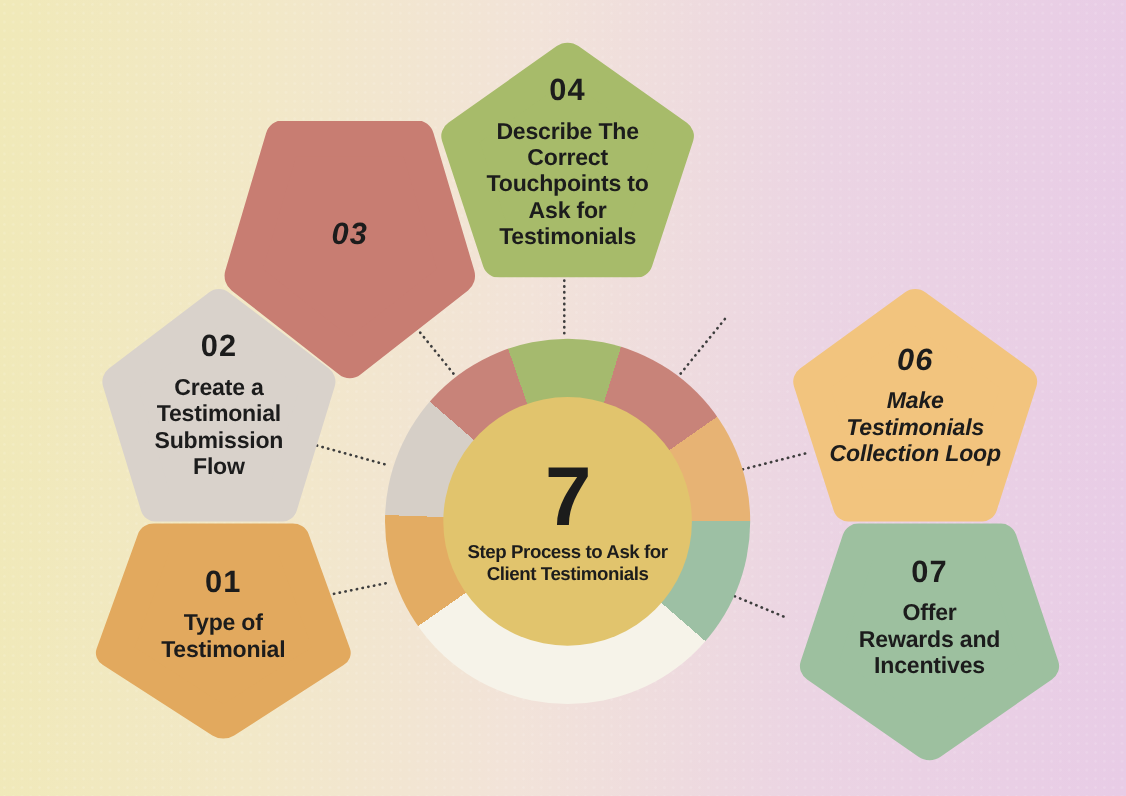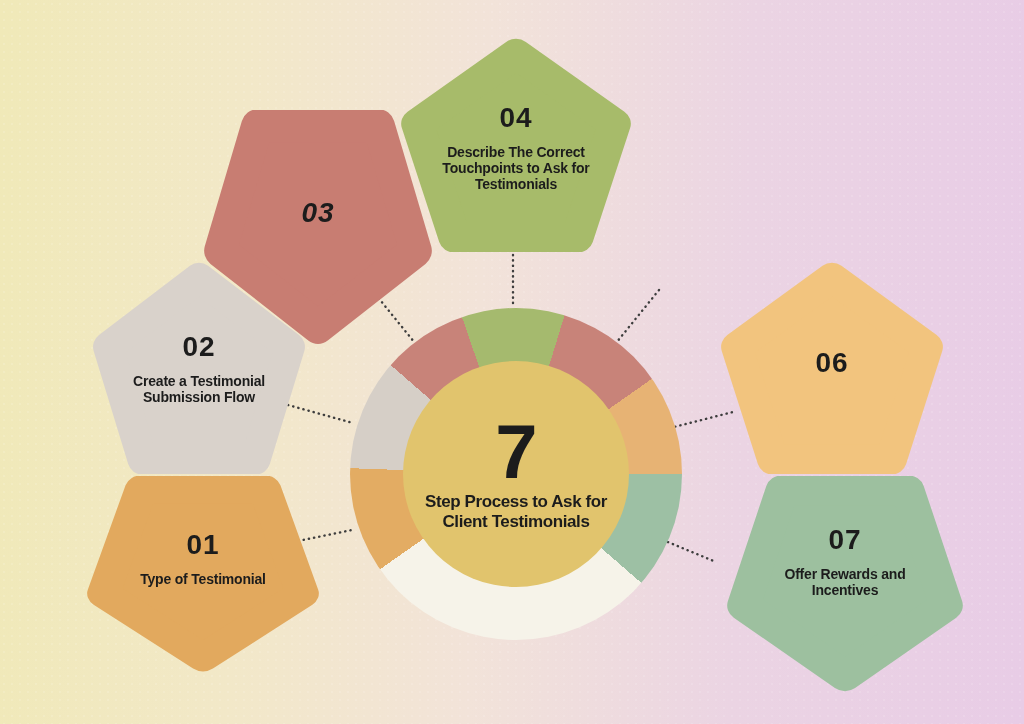--- a/index.html
+++ b/index.html
@@ -22,28 +22,28 @@
   .big-number { font-size:76px; font-weight:800; line-height:.95; letter-spacing:-1px; }
   .center-title { font-size:17px; font-weight:700; line-height:1.16; max-width:221px; margin-top:4px; letter-spacing:-0.4px; }
 
   .pent { position:absolute; }
   .pent .shape { position:absolute; left:0; top:0; width:100%; height:100%; display:block; }
   .pent .content {
     position:absolute; inset:0; display:flex; flex-direction:column;
     align-items:center; justify-content:center; text-align:center;
   }
   .num { font-size:28px; font-weight:800; letter-spacing:1px; margin-bottom:10px; }
-  .plabel { font-size:14px; font-weight:700; line-height:1.15; letter-spacing:-0.2px; }
+  .plabel { font-size:21px; font-weight:700; line-height:1.15; letter-spacing:-0.2px; }
 
   #p1 { left:86px;  top:476px; width:234px; height:198px; }
   #p2 { left:92px;  top:260px; width:214px; height:214px; }
   #p3 { left:203px; top:110px; width:230px; height:237px;font-style:italic; }
   #p4 { left:400px; top:36px;  width:232px; height:216px; }
   #p5 { left:594px; top:110px; width:230px; height:237px; }
-  #p6 { left:720px; top:260px; width:224px; height:214px; }
+  #p6 { left:720px; top:260px; width:224px; height:214px;font-style:italic; }
   #p7 { left:726px; top:476px; width:238px; height:218px; }
 
   #p1 .content { padding-bottom:34px; }
   #p2 .content { padding-top:2px; }
   #p3 .content { padding-bottom:22px; }
   #p4 .content { padding-top:6px; }
   #p5 .content { padding-bottom:22px; }
   #p6 .content { padding-top:2px; }
   #p7 .content { padding-bottom:48px; }
 
@@ -120,20 +120,21 @@
     </div>
   </div>
 
 
   <div class="pent" id="p6">
     <svg class="shape" viewBox="0 0 100 100" preserveAspectRatio="none">
       <polygon points="50,8.3 92.5,40.6 76.4,93.3 23.6,93.3 7.5,40.6" stroke-width="14" stroke-linejoin="round" fill="#f2c47e" stroke="#f2c47e"></polygon>
     </svg>
     <div class="content">
       <div class="num">06</div>
+      <div class="plabel">Make Testimonials Collection Loop</div>
     </div>
   </div>
 
   <div class="pent" id="p7">
     <svg class="shape" viewBox="0 0 100 100" preserveAspectRatio="none">
       <polygon points="23.6,6.7 76.4,6.7 92.5,59.4 50,91.7 7.5,59.4" stroke-width="14" stroke-linejoin="round" fill="#9dc09f" stroke="#9dc09f"></polygon>
     </svg>
     <div class="content">
       <div class="num">07</div>
       <div class="plabel">Offer Rewards and Incentives</div>

